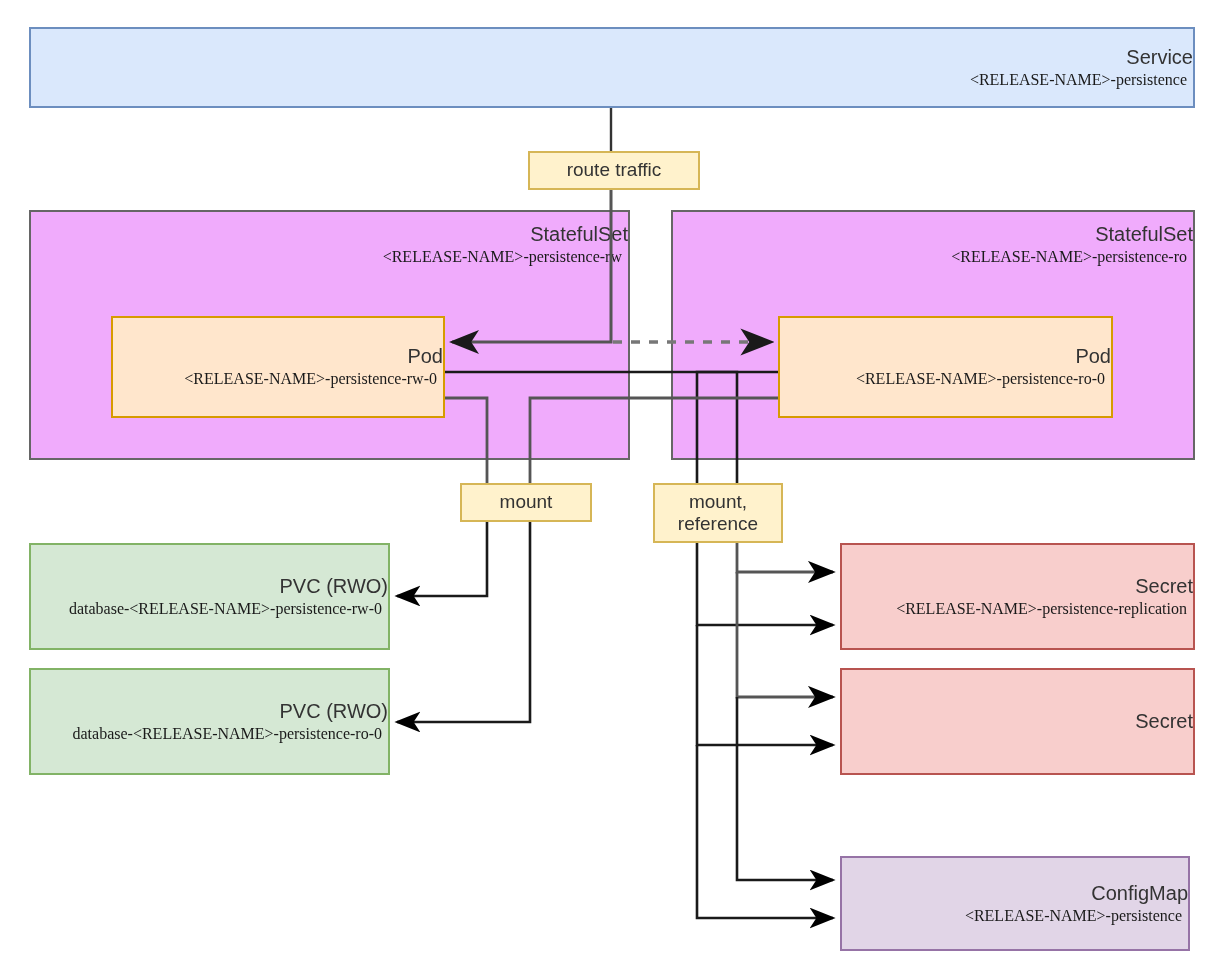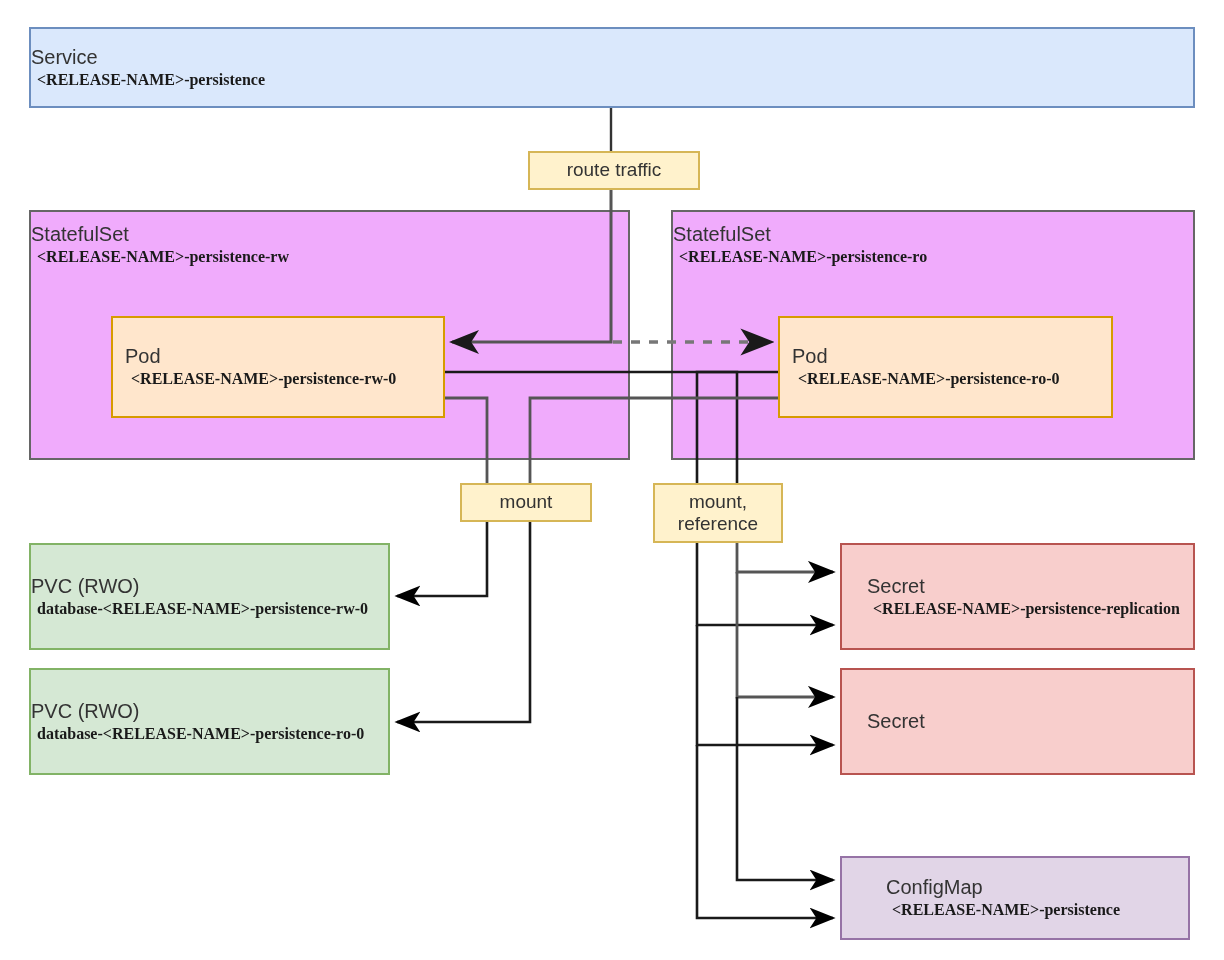--- a/index.html
+++ b/index.html
@@ -15,36 +15,36 @@
     width: 1224px;
     height: 960px;
     background: #ffffff;
     overflow: hidden;
   }
   .node {
     position: absolute;
     box-sizing: border-box;
     display: flex;
     flex-direction: column;
-    align-items: flex-start;
+    align-items: flex-end;
     justify-content: center;
     text-align: center;
     z-index: 3;
   }
   .node .t1 {
     font-family: "Liberation Sans", sans-serif;
     font-size: 20px;
     font-weight: normal;
     color: #333333;
     line-height: 1.18;
   }
   .node .t2 {
     font-family: "Liberation Serif", serif;
     font-size: 16px;
-    font-weight: bold;
+    font-weight: normal;
     color: #1a1a1a;
     line-height: 1.22;
     padding: 0 6px;
   }
   .svc {
     background: #dae8fc;
     border: 2px solid #6c8ebf;
   }
   .sts {
     background: #f0abfc;
@@ -199,18 +199,18 @@
 
   <div class="node secret" style="left:840px; top:543px; width:355px; height:107px;">
     <div class="t1">Secret</div>
     <div class="t2">&lt;RELEASE-NAME&gt;-persistence-replication</div>
   </div>
 
   <div class="node secret" style="left:840px; top:668px; width:355px; height:107px;">
     <div class="t1">Secret</div>
   </div>
 
-  <div class="node cm" style="left:840px; top:856px; width:350px; height:84px;padding-left:44px;">
+  <div class="node cm" style="left:840px; top:856px; width:350px; height:95px;padding-left:44px;">
     <div class="t1">ConfigMap</div>
     <div class="t2">&lt;RELEASE-NAME&gt;-persistence</div>
   </div>
 
 </div>
 
 </body></html>

